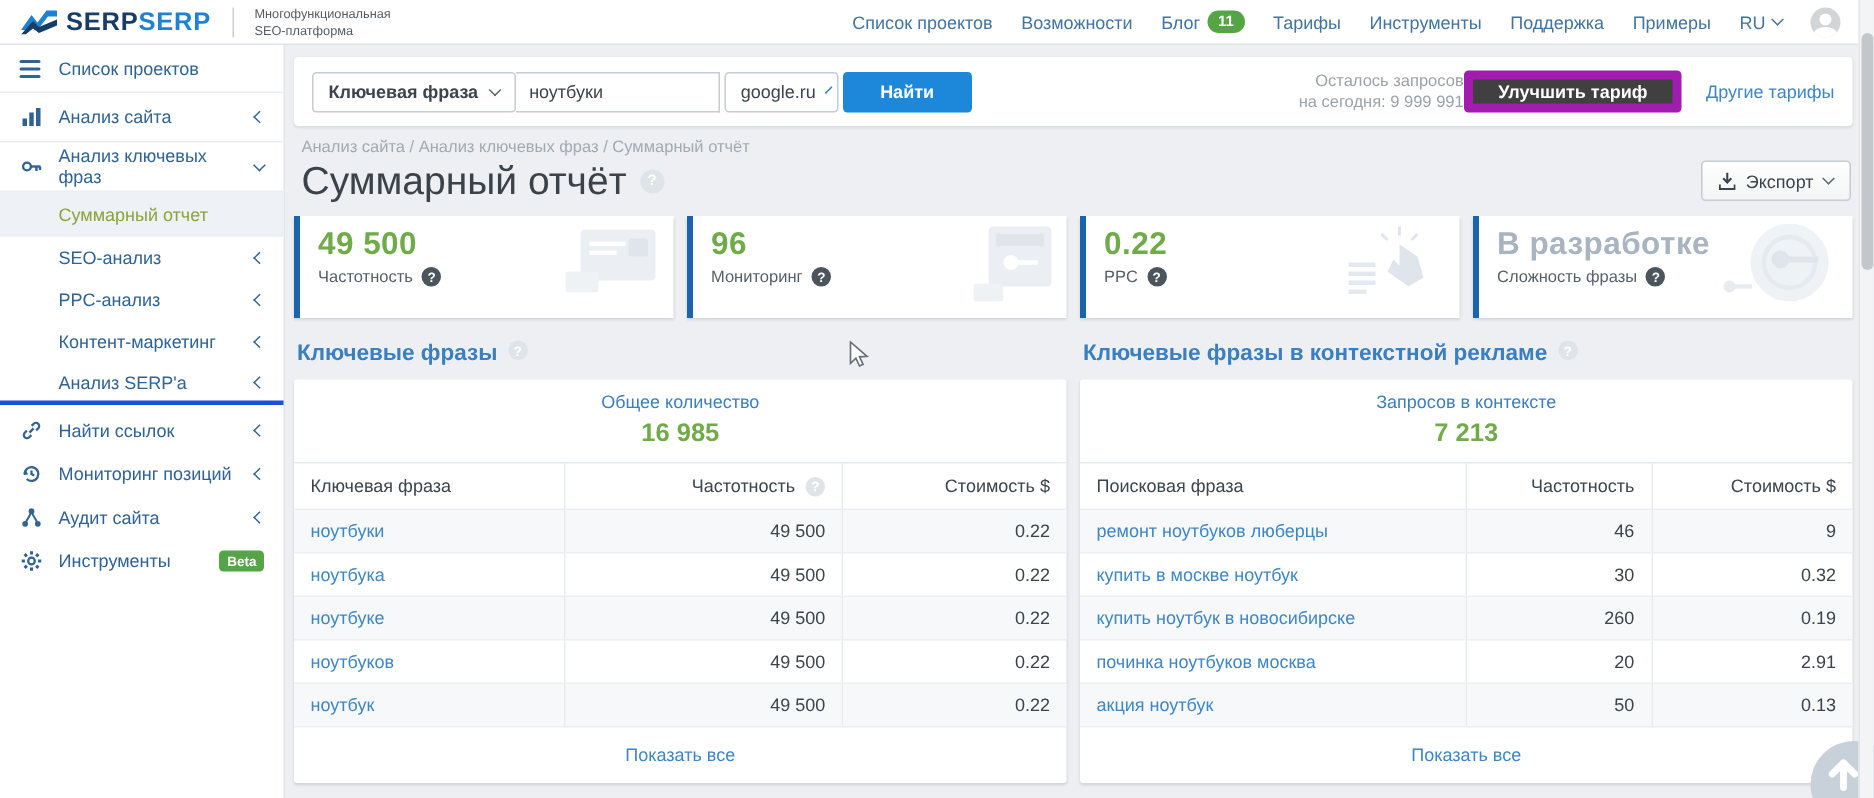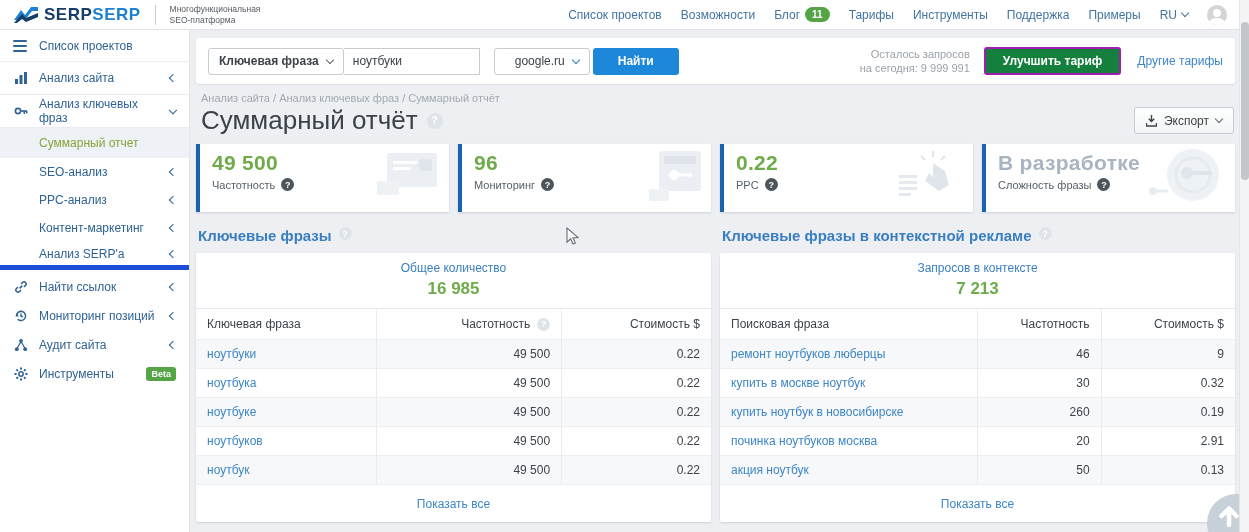--- a/index.html
+++ b/index.html
@@ -63,31 +63,31 @@
     height:27px; border:1px solid #c6ccd2; border-radius:3px; background:#fff;
     display:flex; align-items:center; gap:8px; padding:0 10px;
     font-size:12px; color:#3c434a; cursor:pointer; white-space:nowrap;
   }
   .fake-select .chev { color:#5a6570; }
   .search-input {
     height:27px; border:1px solid #c6ccd2; border-left:none; width:136px;
     font-size:12px; color:#3c434a; padding:0 9px; outline:none;
     font-family:"Liberation Sans", sans-serif;
   }
-  .engine-select { margin-left:14px; width:96px; justify-content:flex-end; }
+  .engine-select { margin-left:3px; width:76px; justify-content:space-between; }
   .engine-select .chev { color:#2f7ec0; }
   .btn-search {
     margin-left:3px; height:27px; width:86px; border:none; border-radius:3px;
     background:#1d87d9; color:#fff; font-size:12px; font-weight:bold; cursor:pointer;
     font-family:"Liberation Sans", sans-serif;
   }
   .quota { margin-left:auto; text-align:right; font-size:11px; color:#9aa2aa; line-height:1.3; }
   .btn-upgrade {
-    margin-left:14px; height:28px; padding:0 17px; border:2px solid #a21caf; border-radius:3px;
-    background:#15803d; color:#fff; font-size:12px; font-weight:bold; cursor:pointer;
+    height:28px; padding:0 17px; border:6px solid #a21caf; border-radius:3px;
+    background:#404040; color:#fff; font-size:12px; font-weight:bold; cursor:pointer;
     font-family:"Liberation Sans", sans-serif;
   }
   .other-plans { margin-left:16px; font-size:12px; color:#3e86c6; cursor:pointer; white-space:nowrap; }
   .breadcrumb { margin:8px 0 0 5px; font-size:11px; color:#a2aab1; cursor:pointer; }
   .title-row { display:flex; align-items:center; margin:1px 0 0 5px; }
   .page-title { font-size:26px; color:#3b424a; font-weight:400; }
   .help-circle {
     display:inline-flex; align-items:center; justify-content:center;
     border-radius:50%; background:#dfe4e9; color:#fff; font-weight:bold; cursor:pointer; flex-shrink:0;
   }
@@ -234,21 +234,21 @@
     <span class="chev left"></span>
   </div>
   <div class="sub-item">
     <span>PPC-анализ</span>
     <span class="chev left"></span>
   </div>
   <div class="sub-item">
     <span>Контент-маркетинг</span>
     <span class="chev left"></span>
   </div>
-  <div class="sub-item bordered" style="border-bottom:5px solid #1d4ed8">
+  <div class="sub-item bordered" style="border-bottom:3px solid #1d4ed8">
     <span>Анализ SERP'а</span>
     <span class="chev left"></span>
   </div>
 
   <div class="side-item" style="margin-top:2px">
     <span class="icn">
       <svg width="14" height="14" viewBox="0 0 14 14" fill="none" stroke="#2f6394" stroke-width="1.5">
           <path d="M5.6 8.4 8.4 5.6"></path>
           <path d="M7.1 3.9l1.4-1.4a2.1 2.1 0 0 1 3 3L10.1 6.9"></path>
           <path d="M6.9 10.1 5.5 11.5a2.1 2.1 0 0 1-3-3l1.4-1.4"></path>

